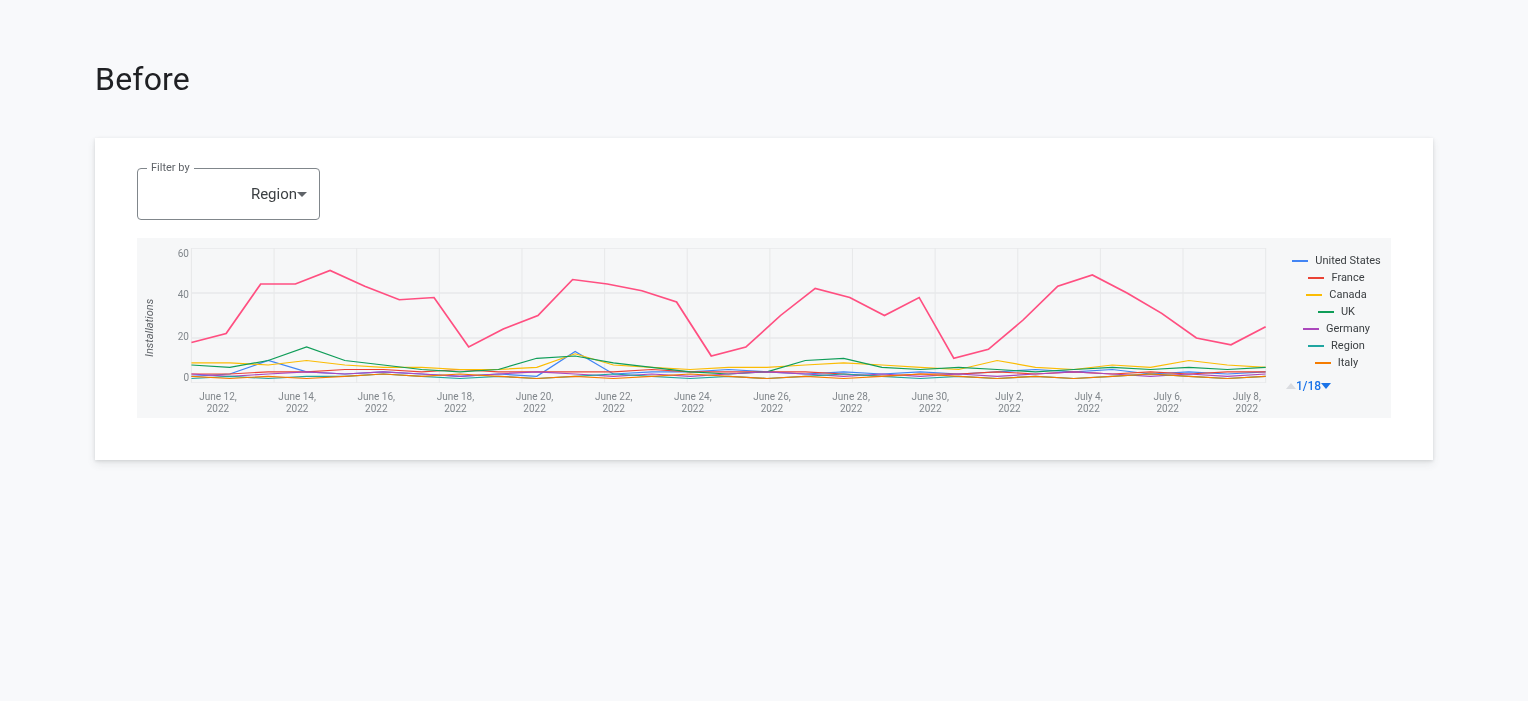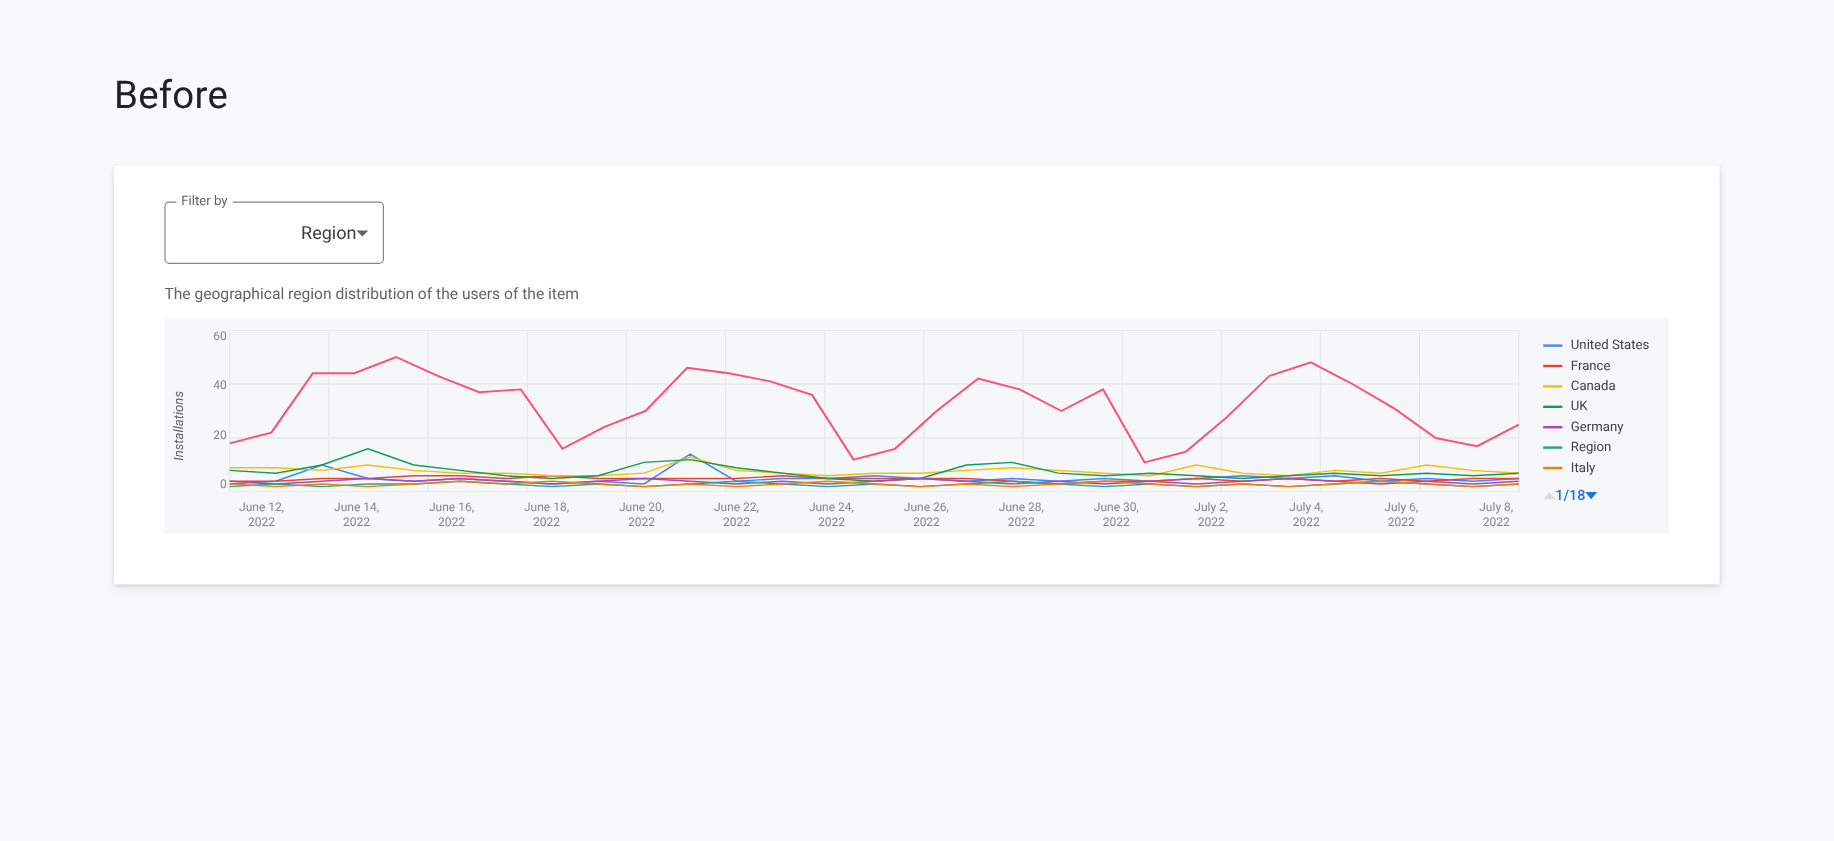--- a/index.html
+++ b/index.html
@@ -90,20 +90,21 @@
   width: 115px;
   padding: 16px 4px 4px 10px;
   font-size: 11px;
   color: #3c4043;
 }
 .legend-row {
   display: flex;
   align-items: center;
   gap: 7px;
   margin-bottom: 4px;
+  justify-content: center;
 }
 .legend-swatch {
   width: 16px;
   height: 2px;
   flex-shrink: 0;
 }
 .pager {
   display: flex;
   align-items: center;
   gap: 0;
@@ -152,21 +153,20 @@
 
 <div class="card">
   <div class="filter-wrap">
     <span class="filter-legend">Filter by</span>
     <div class="filter-select">
       <span>Region</span>
       <span class="arrow"></span>
     </div>
   </div>
 
-  <div class="chart-desc">The geographical region distribution of the users of the item</div>
 
   <div class="chart-container">
     <div class="y-axis-label">Installations</div>
 
     <div class="plot-area">
       <div class="y-ticks" id="yticks">
           <div>60</div>
           <div>40</div>
           <div>20</div>
           <div>0</div>

